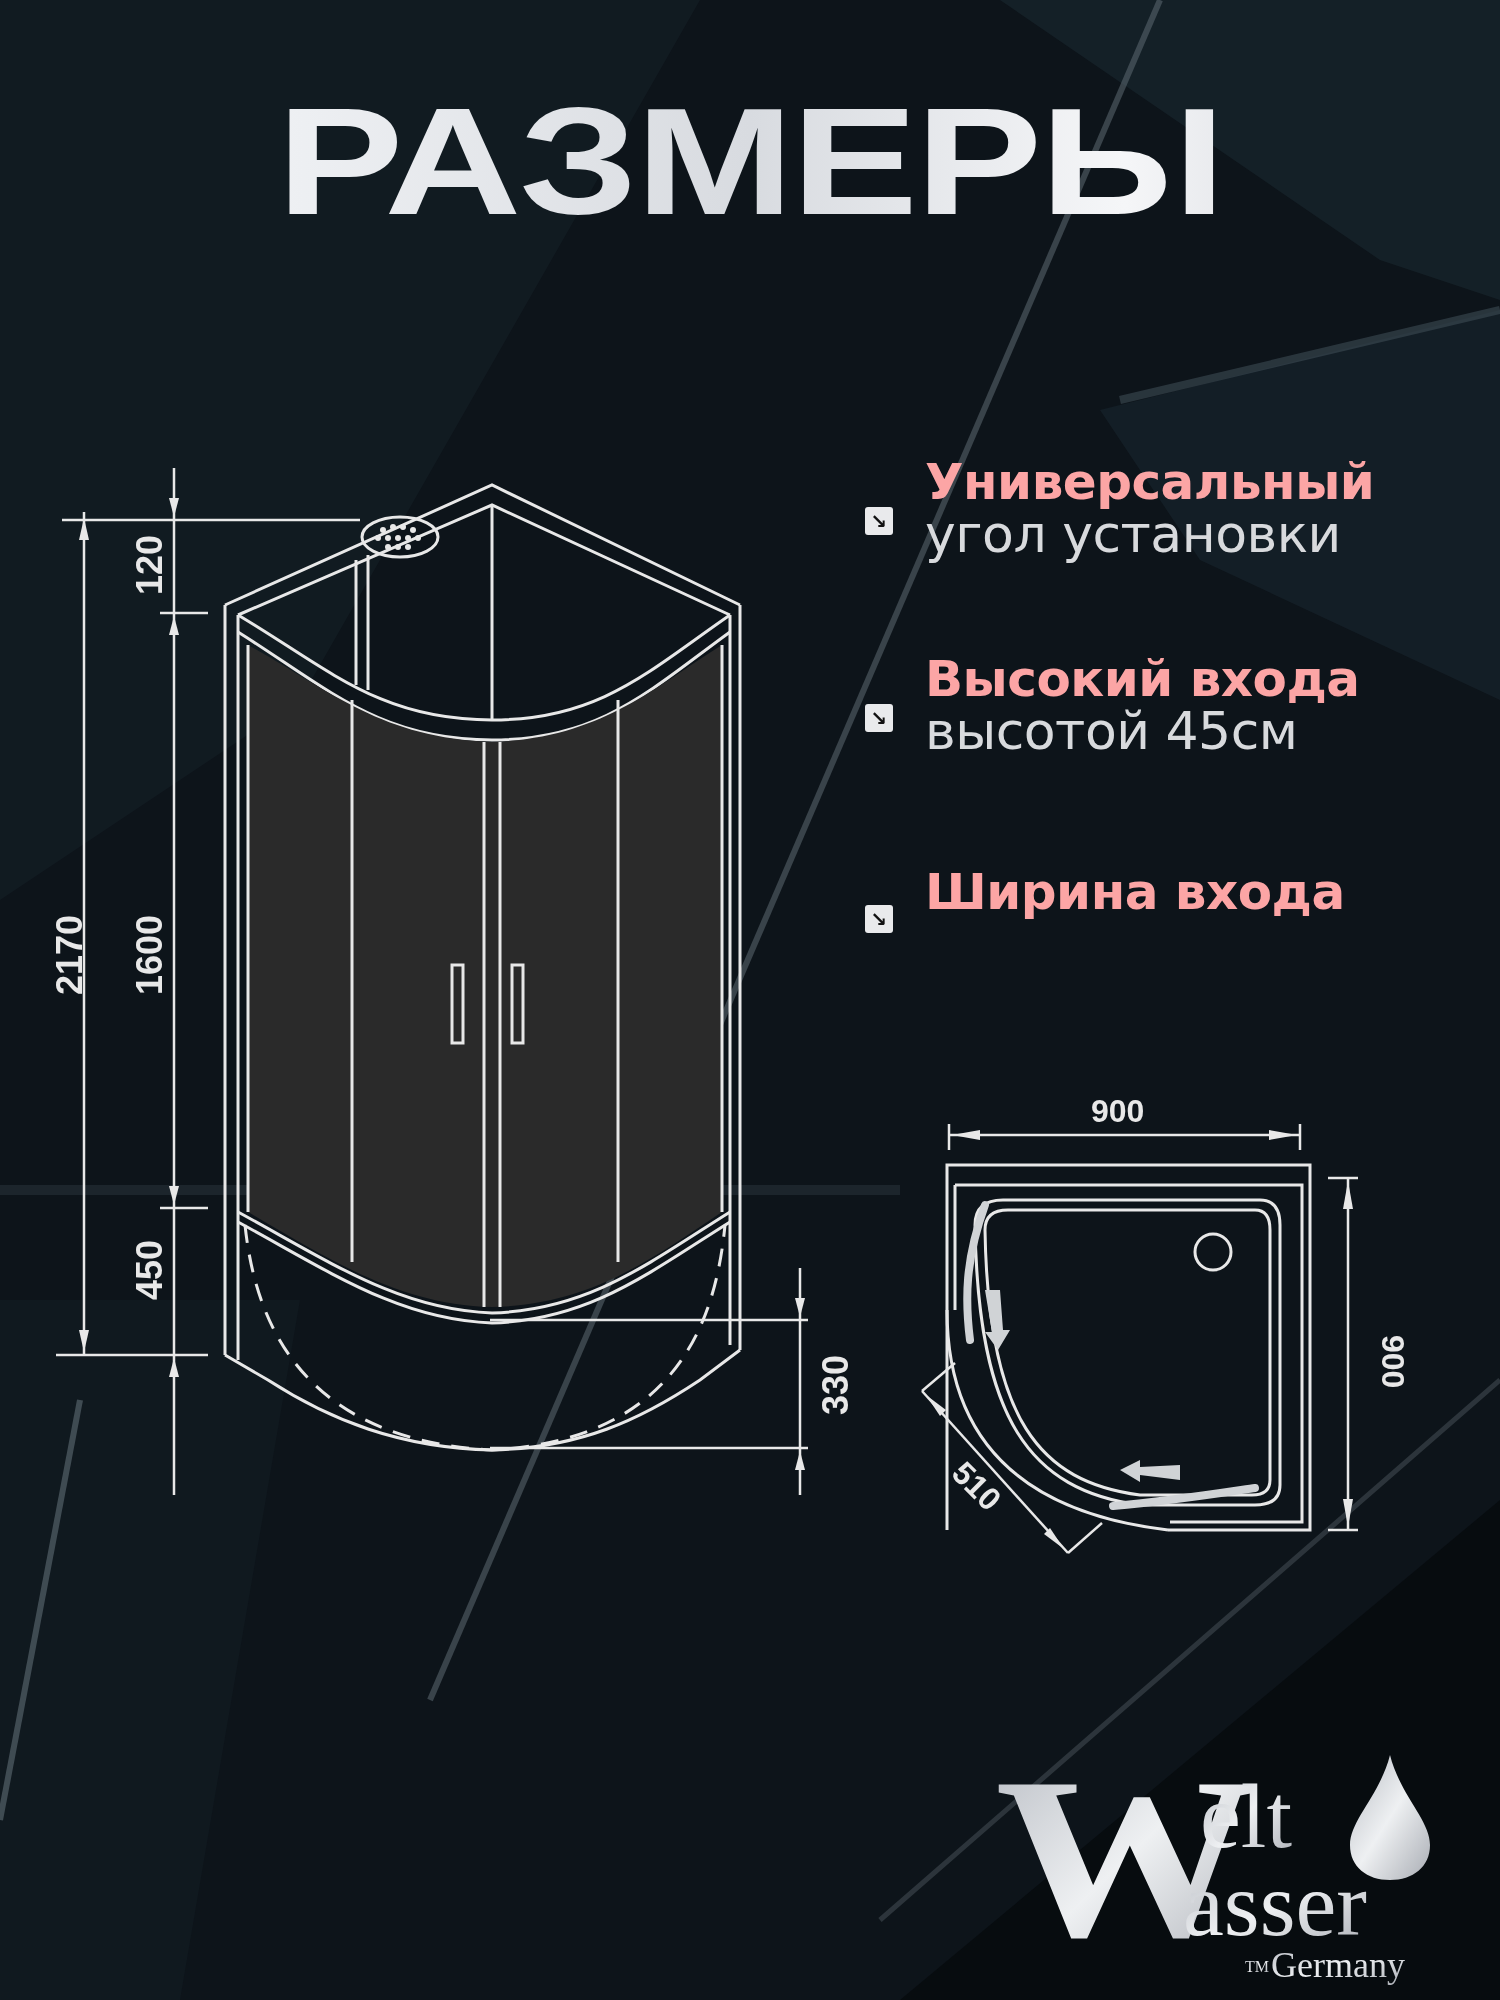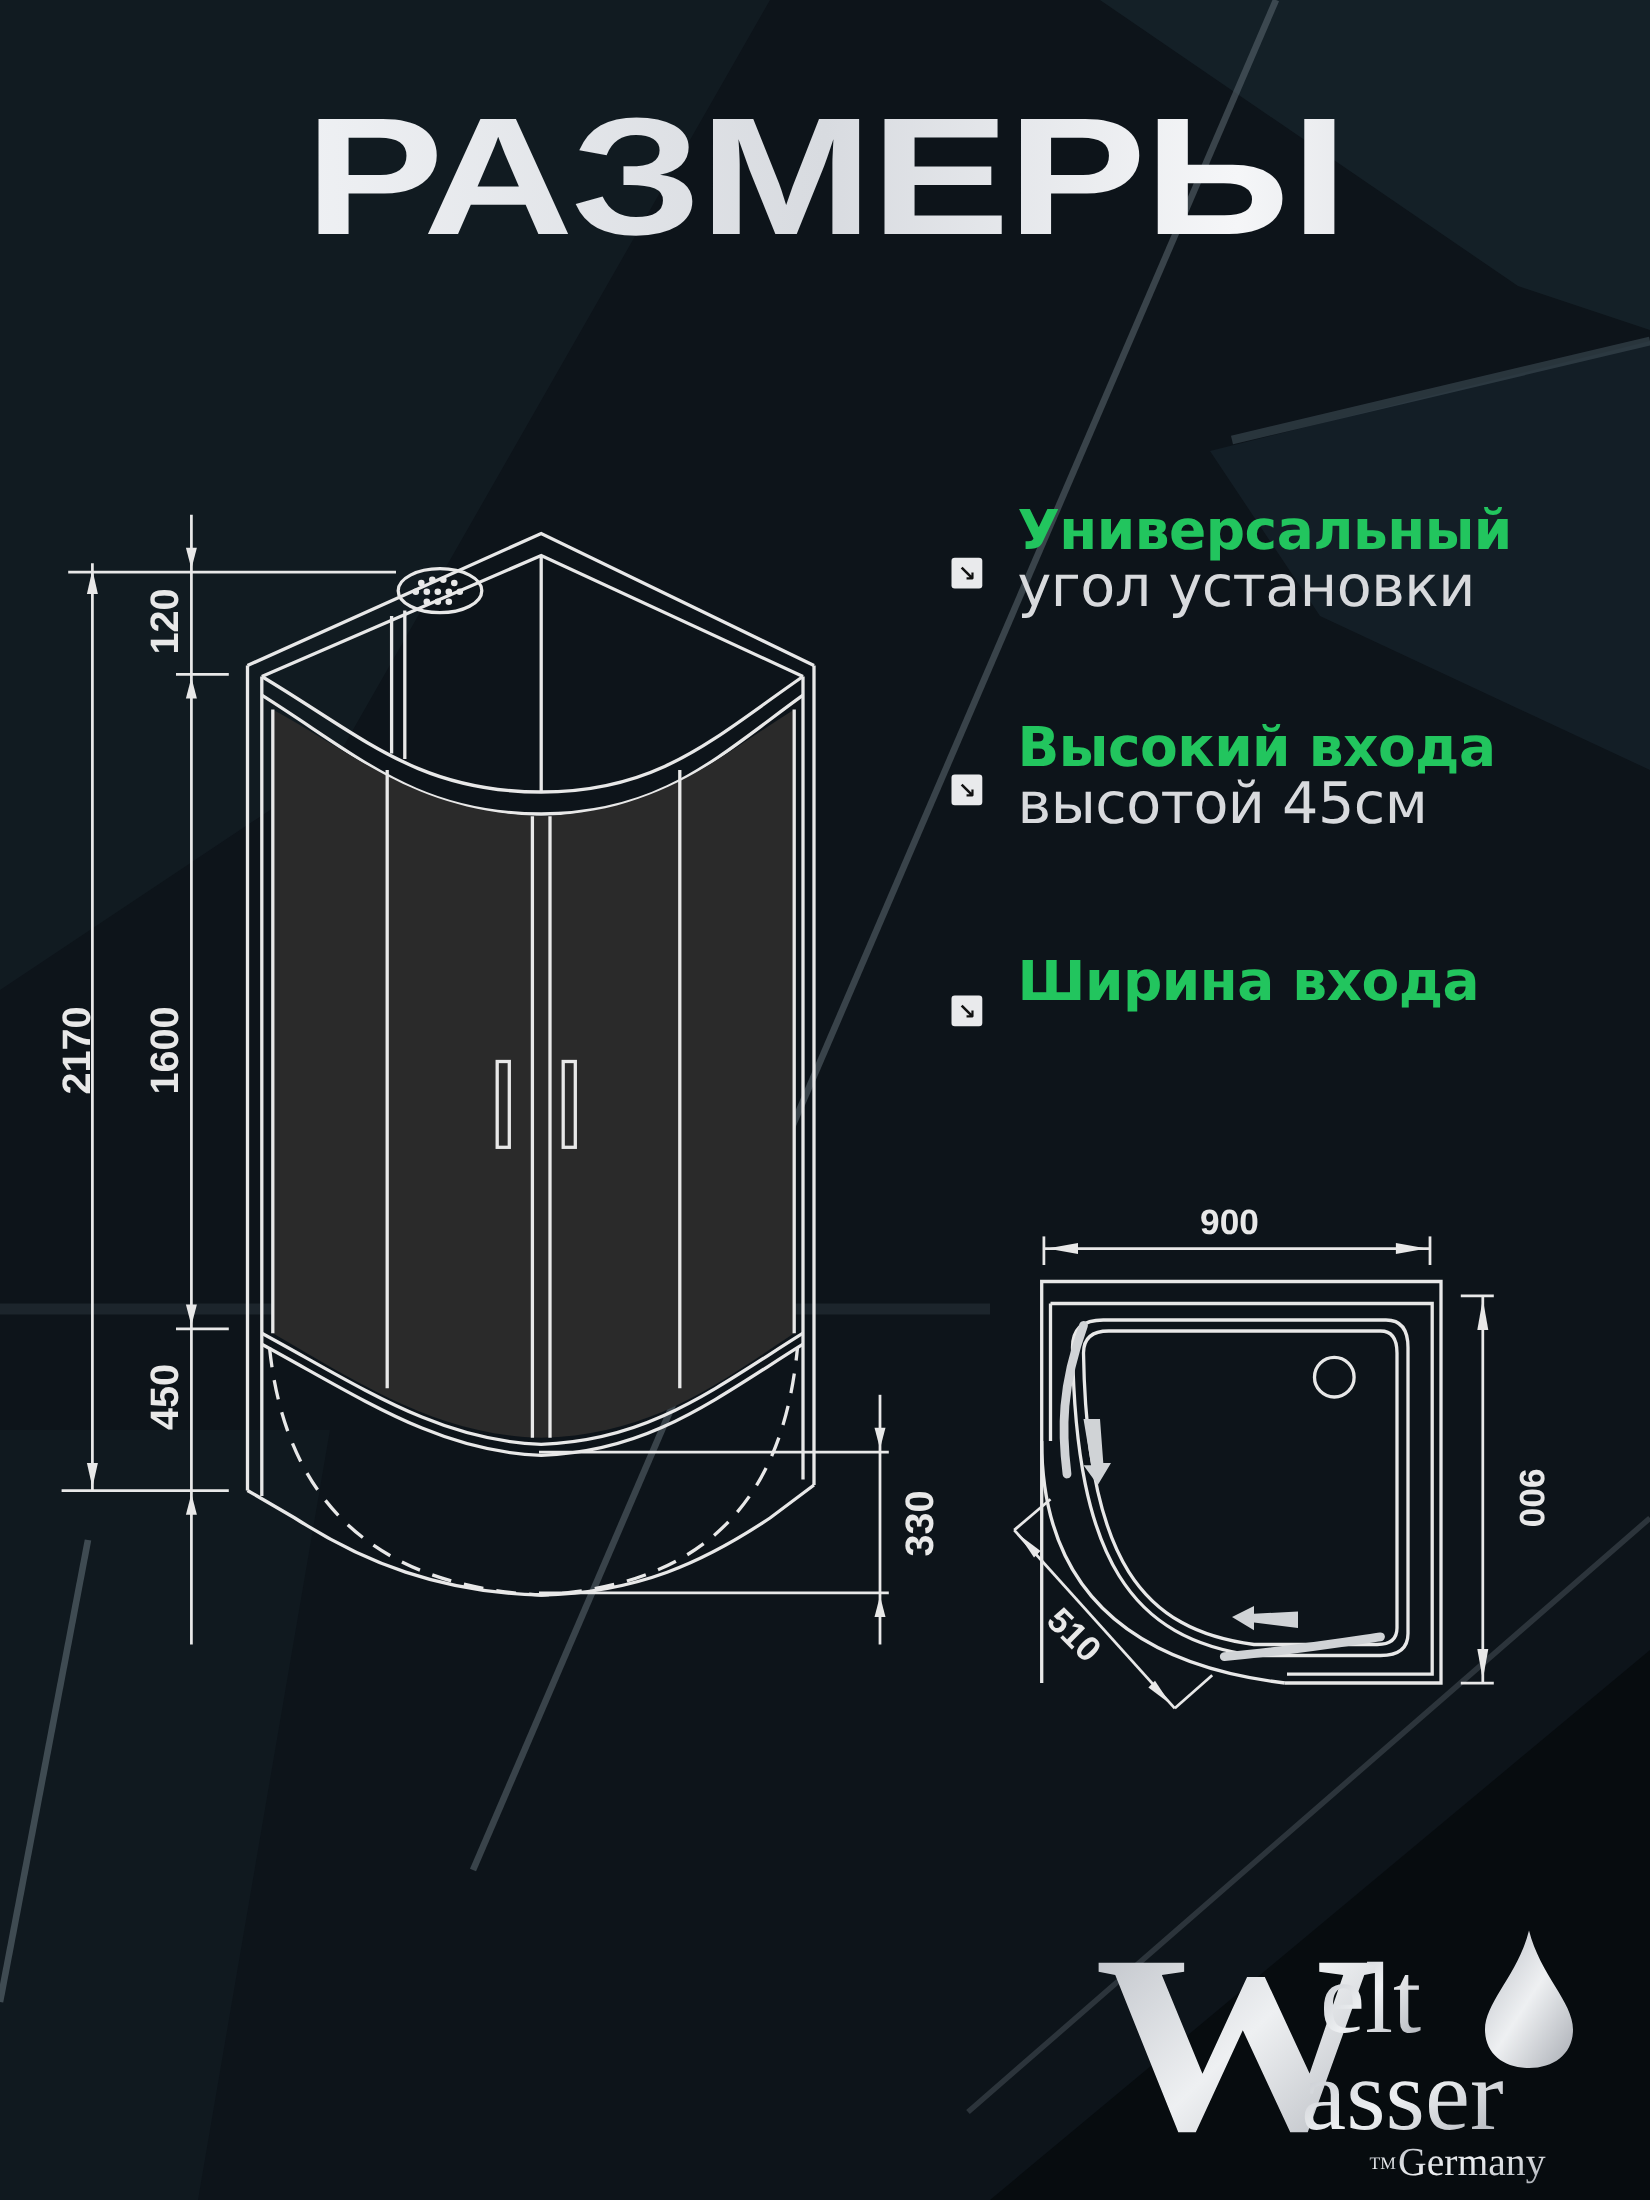--- a/index.html
+++ b/index.html
@@ -18,21 +18,21 @@
     -webkit-background-clip:text; background-clip:text; -webkit-text-fill-color:transparent;
     transform:scaleX(1.25); transform-origin:center;
   }
   .features { position:absolute; left:865px; top:455px; width:620px; }
   .feature { position:relative; padding-left:60px; }
   .feature .box {
     position:absolute; left:0; width:28px; height:28px; background:#e9eaec; border-radius:3px;
     display:flex; align-items:center; justify-content:center; color:#111; font-size:20px; font-weight:bold;
   }
   .feature .h {
-    font-family:"DejaVu Sans", sans-serif; font-weight:bold; font-size:50px; color:#22c55e;
+    font-family:"DejaVu Sans", sans-serif; font-weight:bold; font-size:50px; color:#fca5a5;
     line-height:54px; letter-spacing:-0.5px;
   }
   .feature .s {
     font-family:"DejaVu Sans", sans-serif; font-weight:normal; font-size:52px; color:#d8dadd;
     line-height:50px; letter-spacing:-0.5px;
   }
   .f1 { position:absolute; top:0; }
   .f2 { position:absolute; top:197px; }
   .f3 { position:absolute; top:410px; }
   .drawing { position:absolute; left:0; top:0; }

